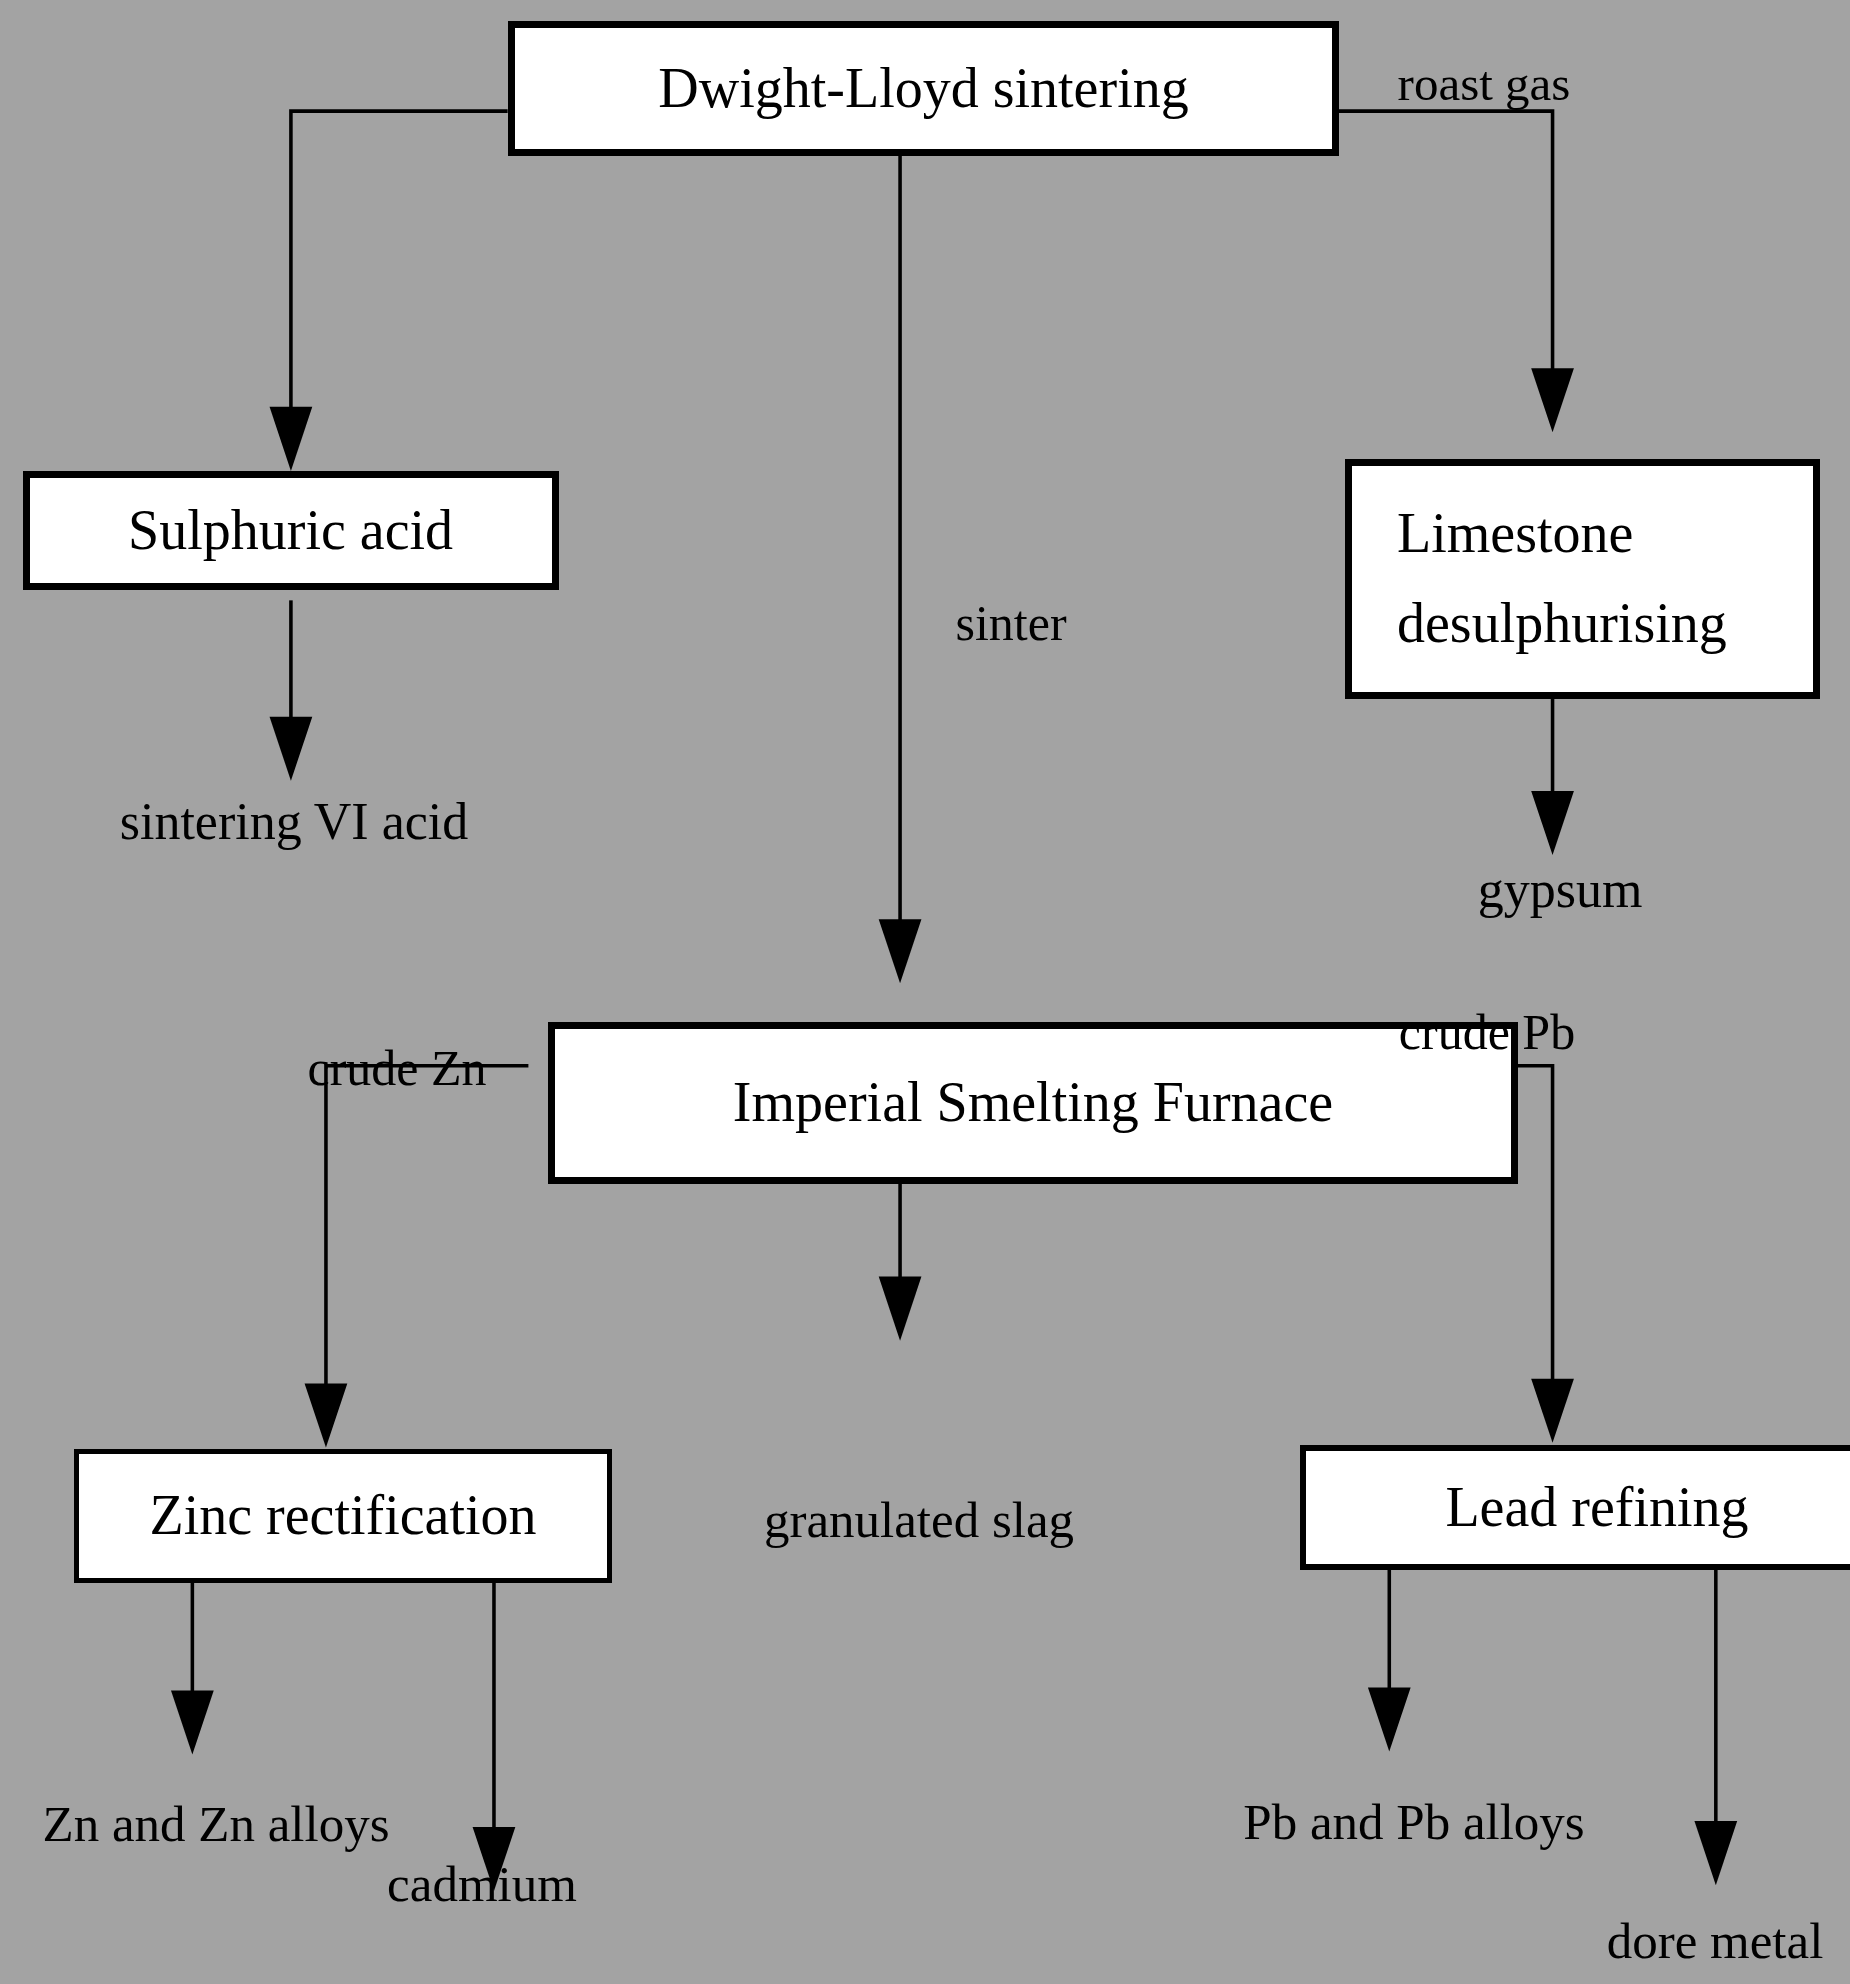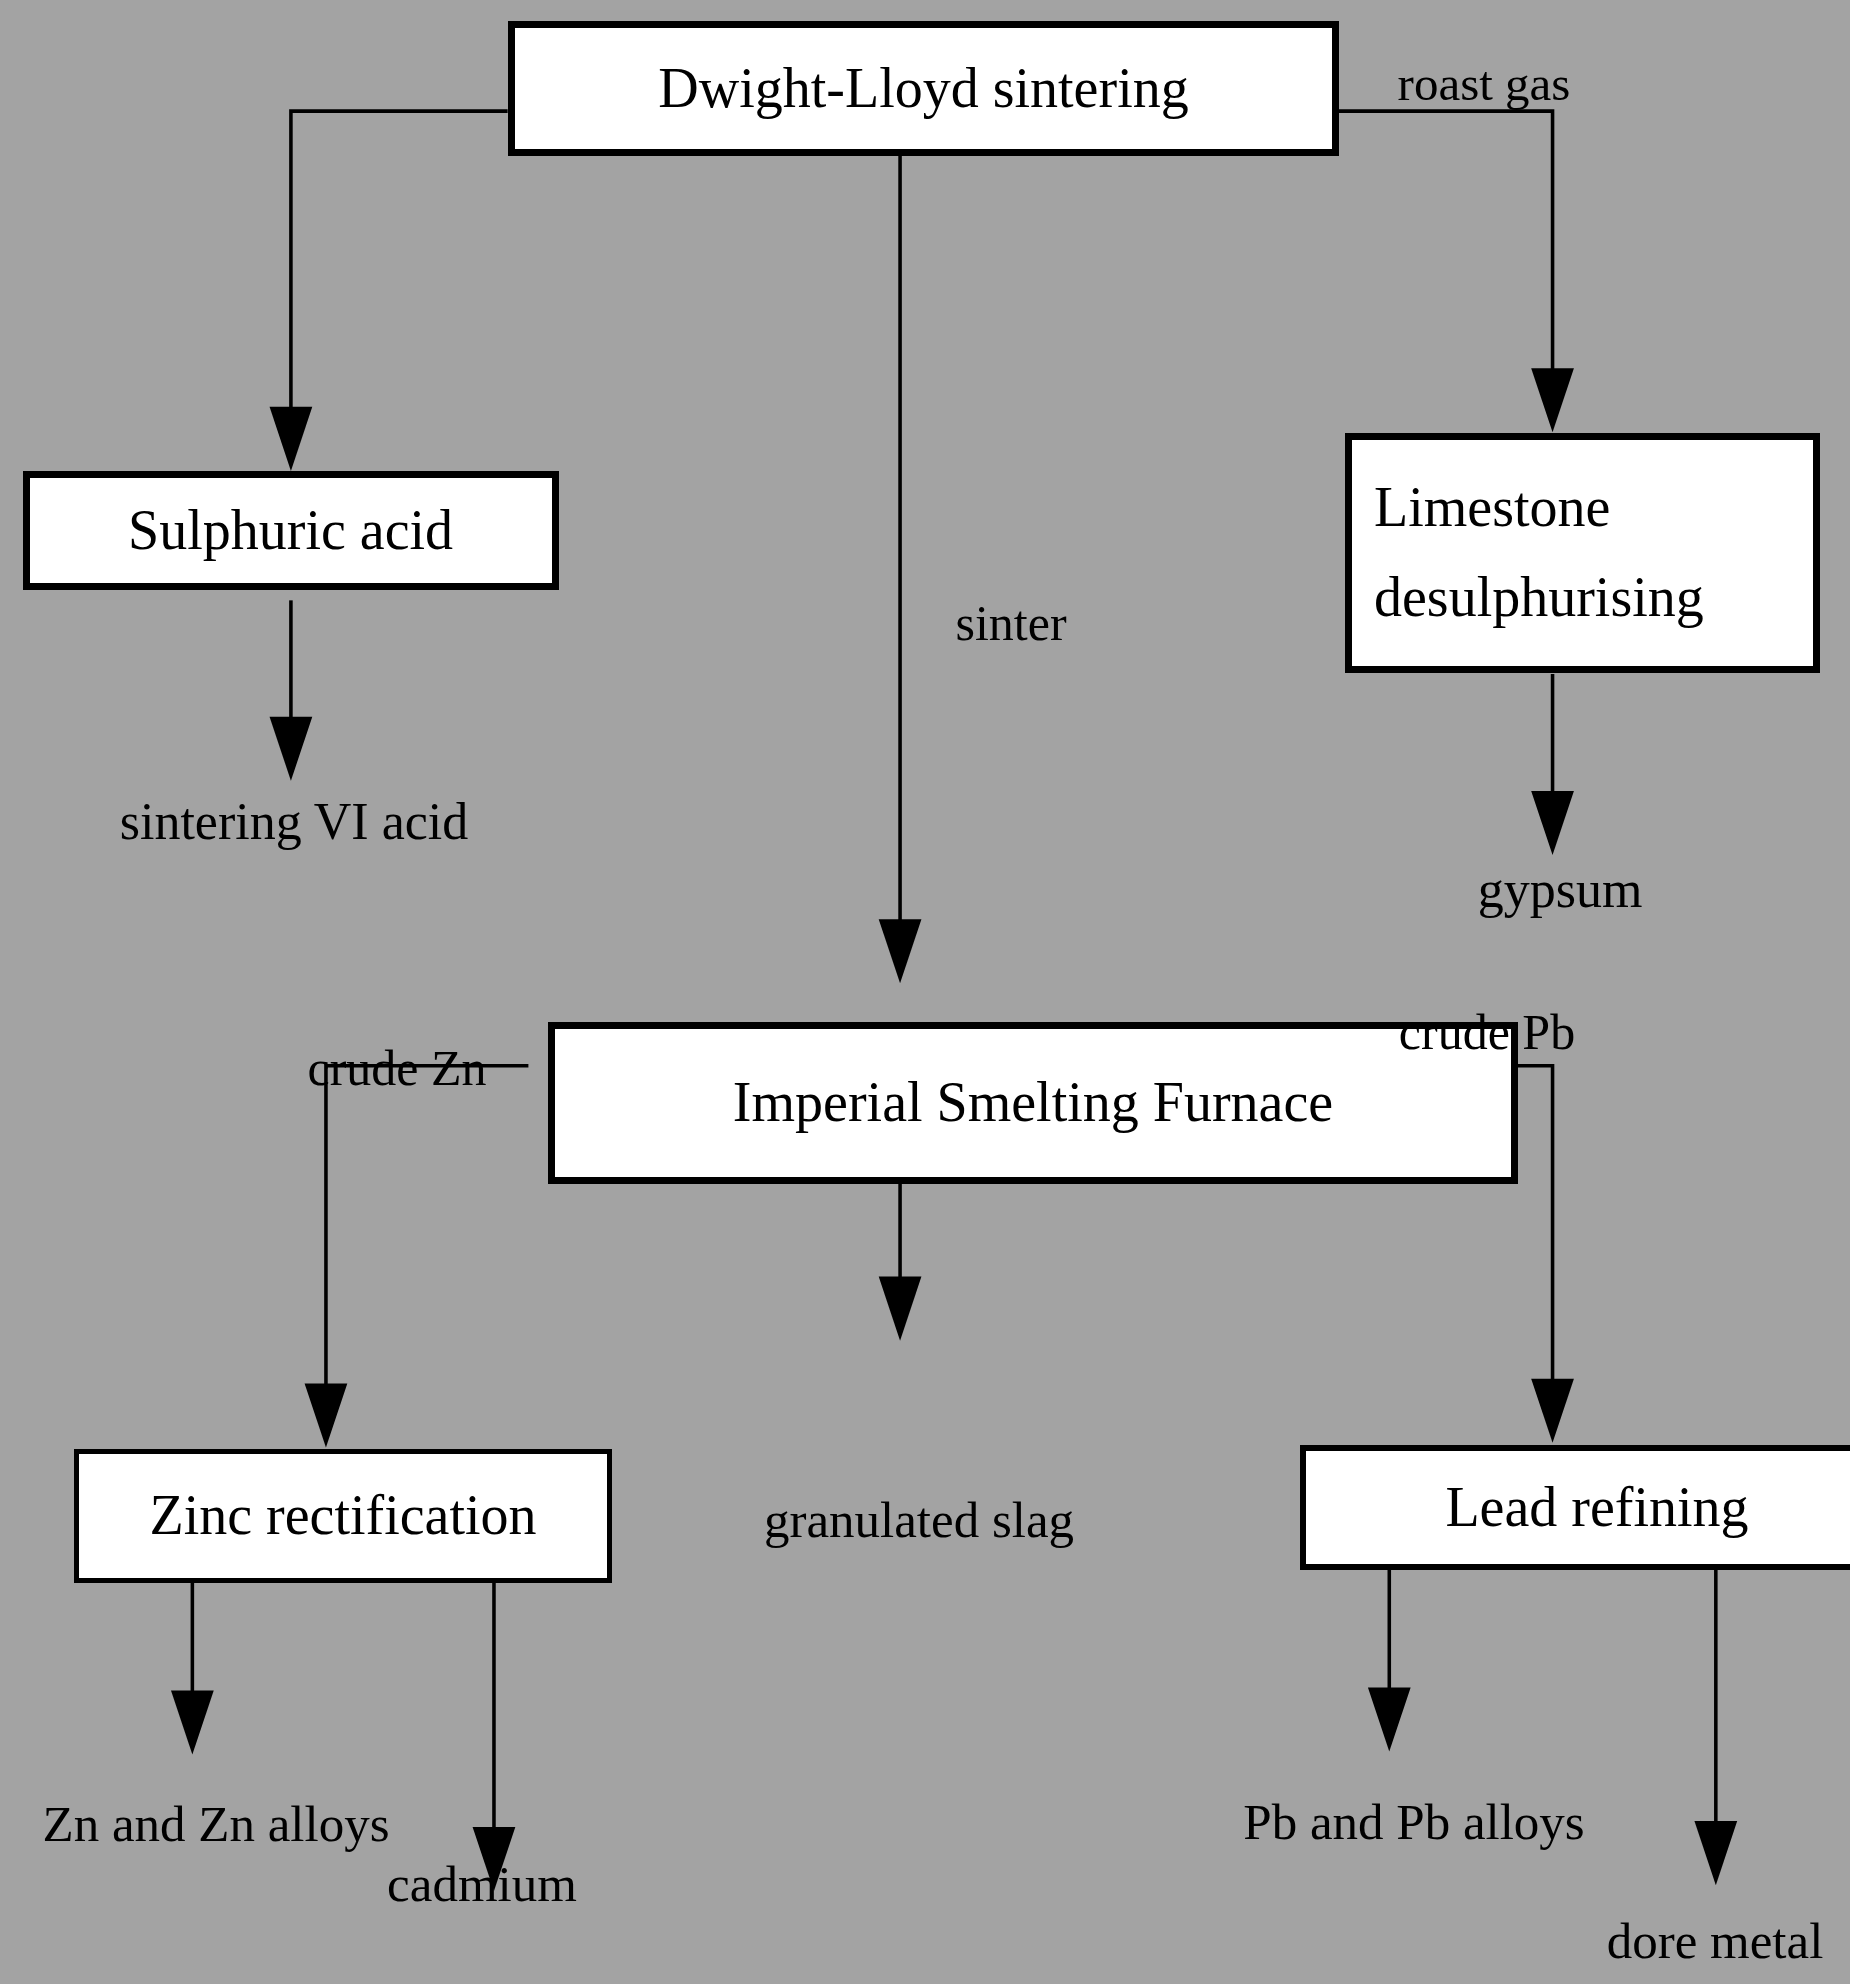--- a/index.html
+++ b/index.html
@@ -26,22 +26,23 @@
     align-items: center;
     justify-content: center;
     font-size: 56px;
     line-height: 1.1;
     white-space: nowrap;
   }
   .node.two-line {
     flex-direction: column;
     align-items: flex-start;
     justify-content: center;
-    padding-left: 22px;
+    padding-left: 45px;
     line-height: 1.6;
+    margin-top: 26px;
   }
   .flabel {
     position: absolute;
     transform: translate(-50%, -50%);
     white-space: nowrap;
     font-size: 50px;
   }
   .out-label { font-size: 51px; }
 </style>
 </head>

